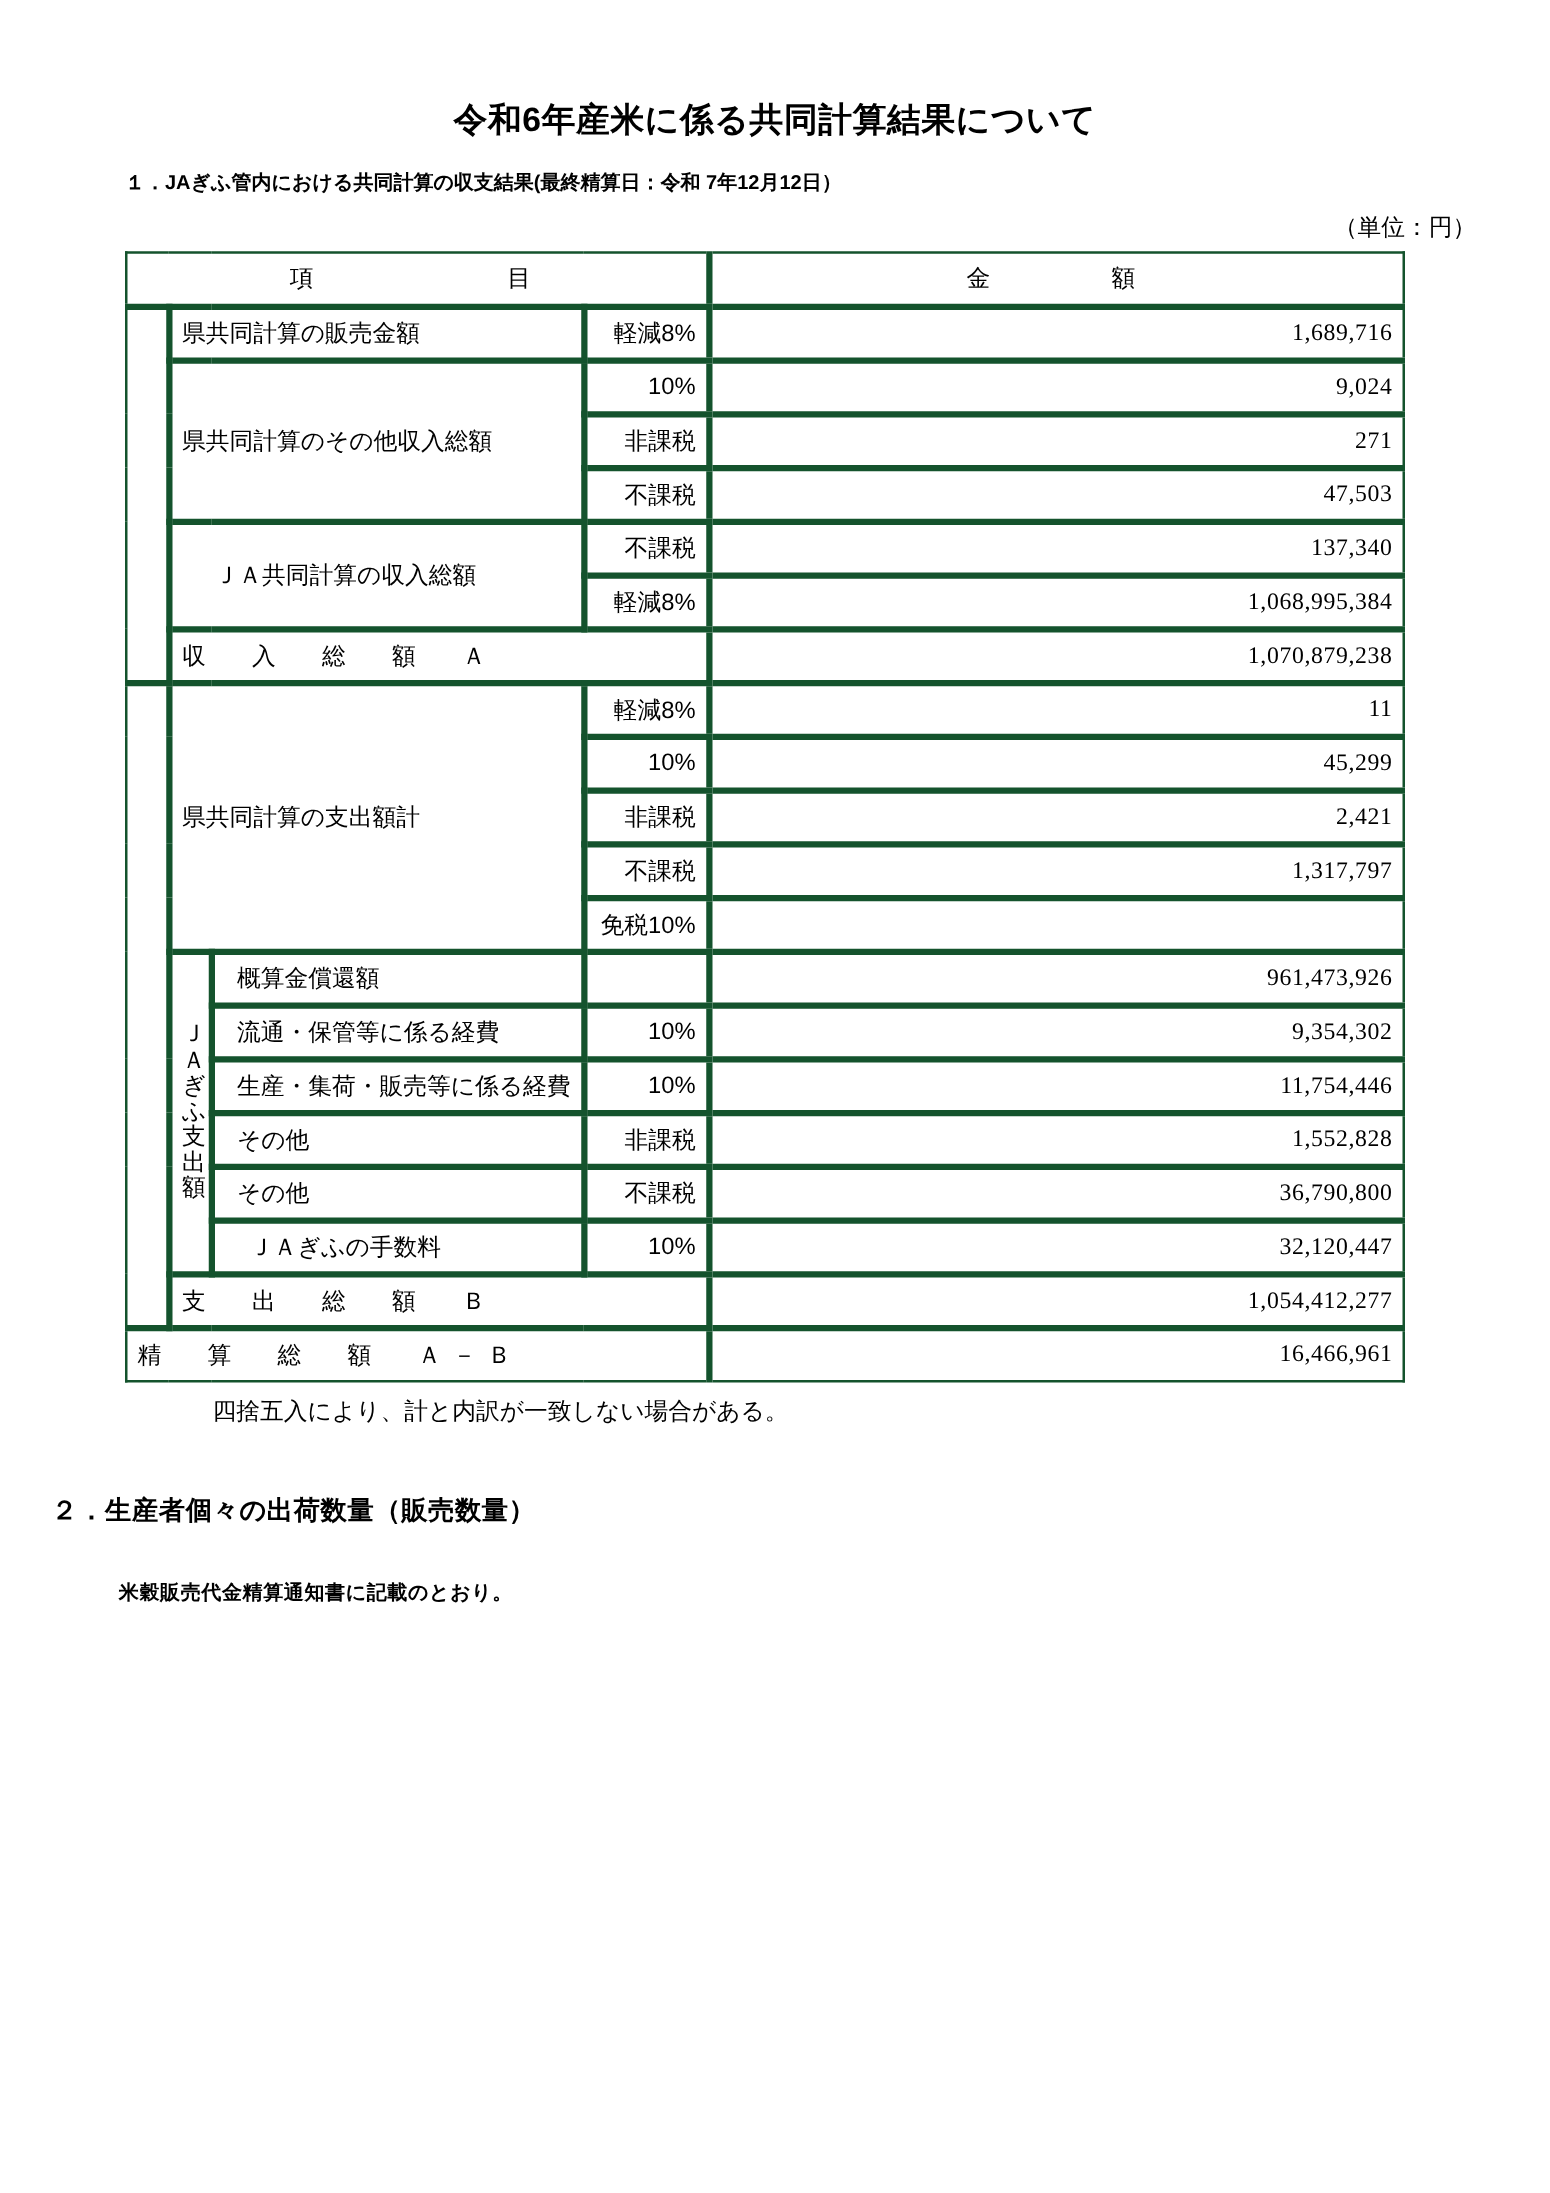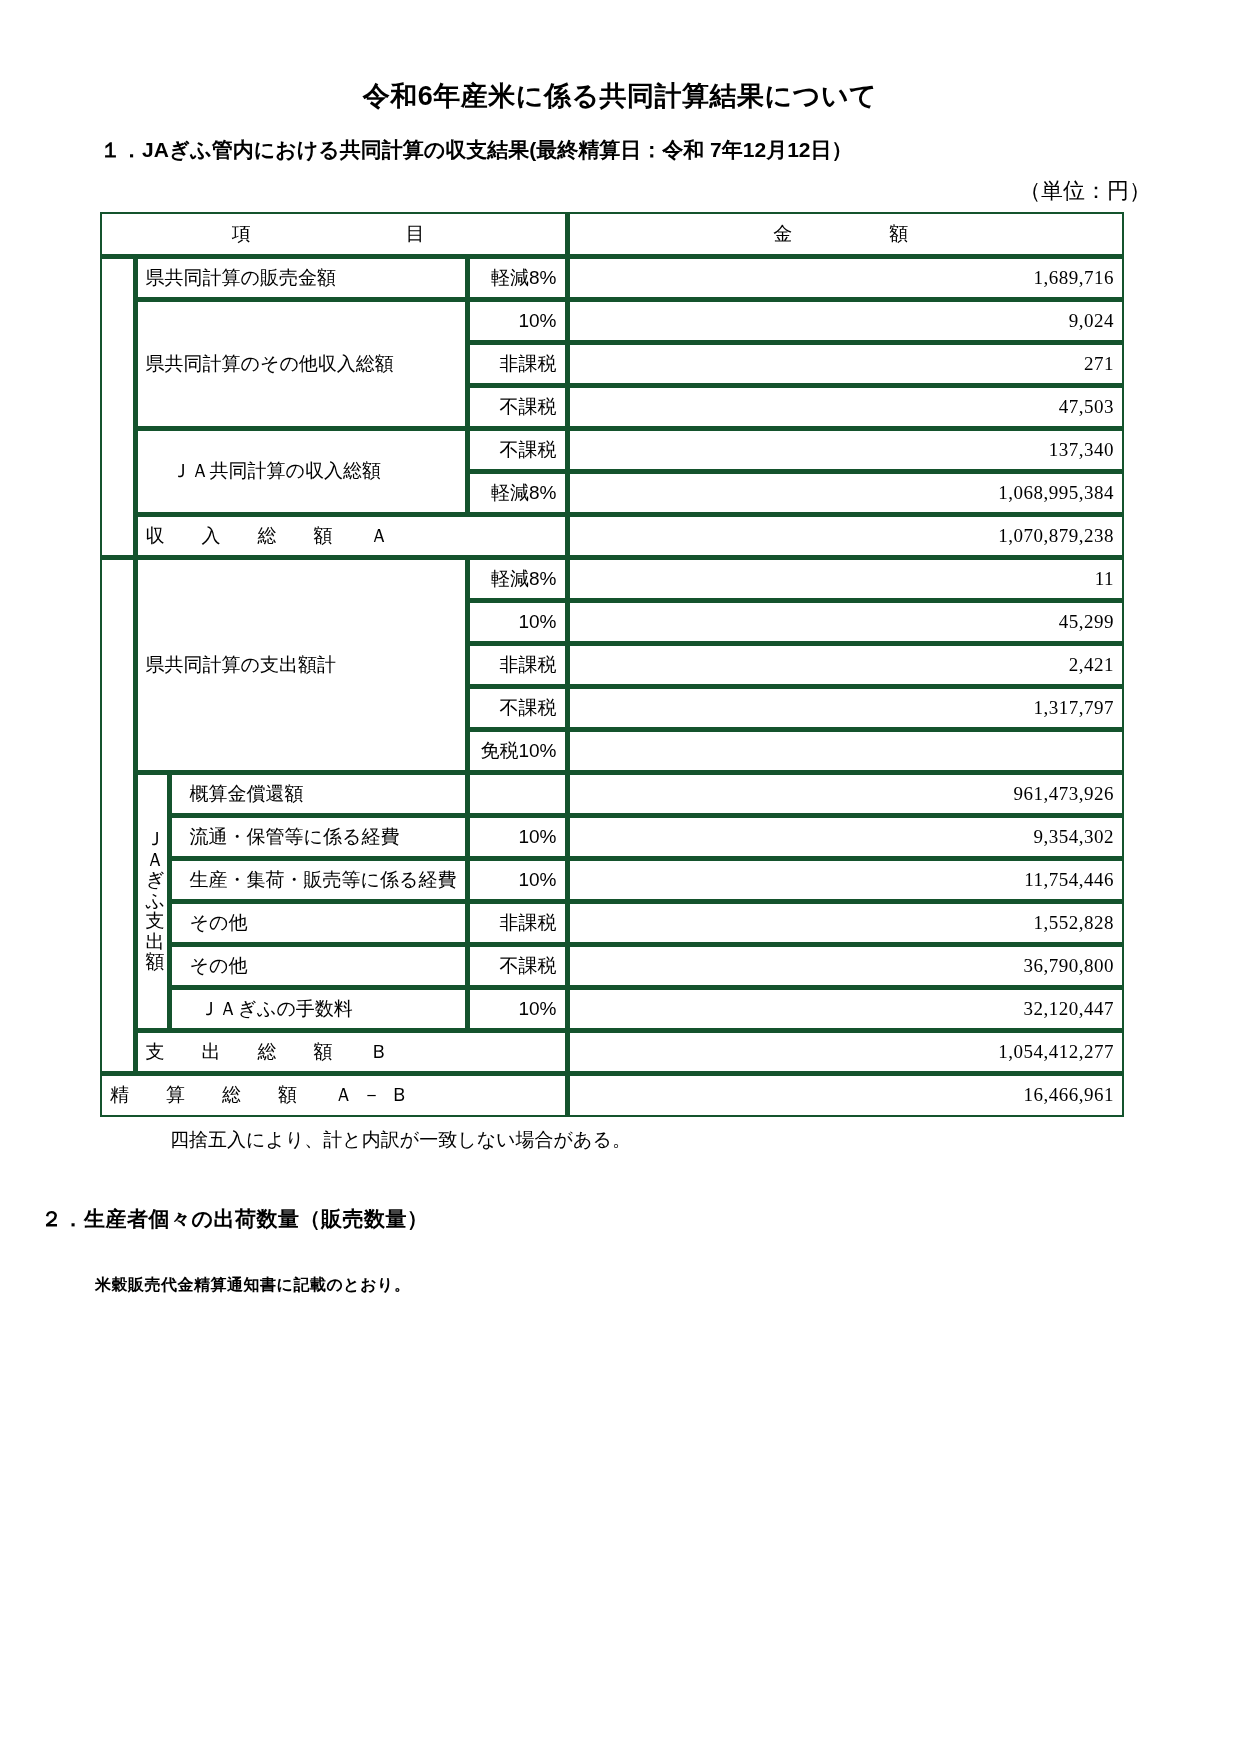--- a/index.html
+++ b/index.html
@@ -29,31 +29,31 @@
     margin-top: 78px;
   }
   .org-line {
     text-align: right;
     font-size: 19px;
     font-weight: bold;
     margin-top: 22px;
     padding-right: 113px;
   }
   .section-heading {
-    font-size: 21px;
+    font-size: 16px;
     font-weight: bold;
     margin-top: 22px;
     padding-left: 100px;
     letter-spacing: 0px;
   }
   .unit-line {
     text-align: right;
-    font-size: 22px;
+    font-size: 19px;
     margin-top: 12px;
-    padding-right: 89px;
+    padding-right: 59px;
   }
   table.main {
     border-collapse: collapse;
     margin-left: 100px;
     margin-top: 6px;
     width: 1022px;
     table-layout: fixed;
   }
   table.main td {
     border: 5px solid #14532d;

